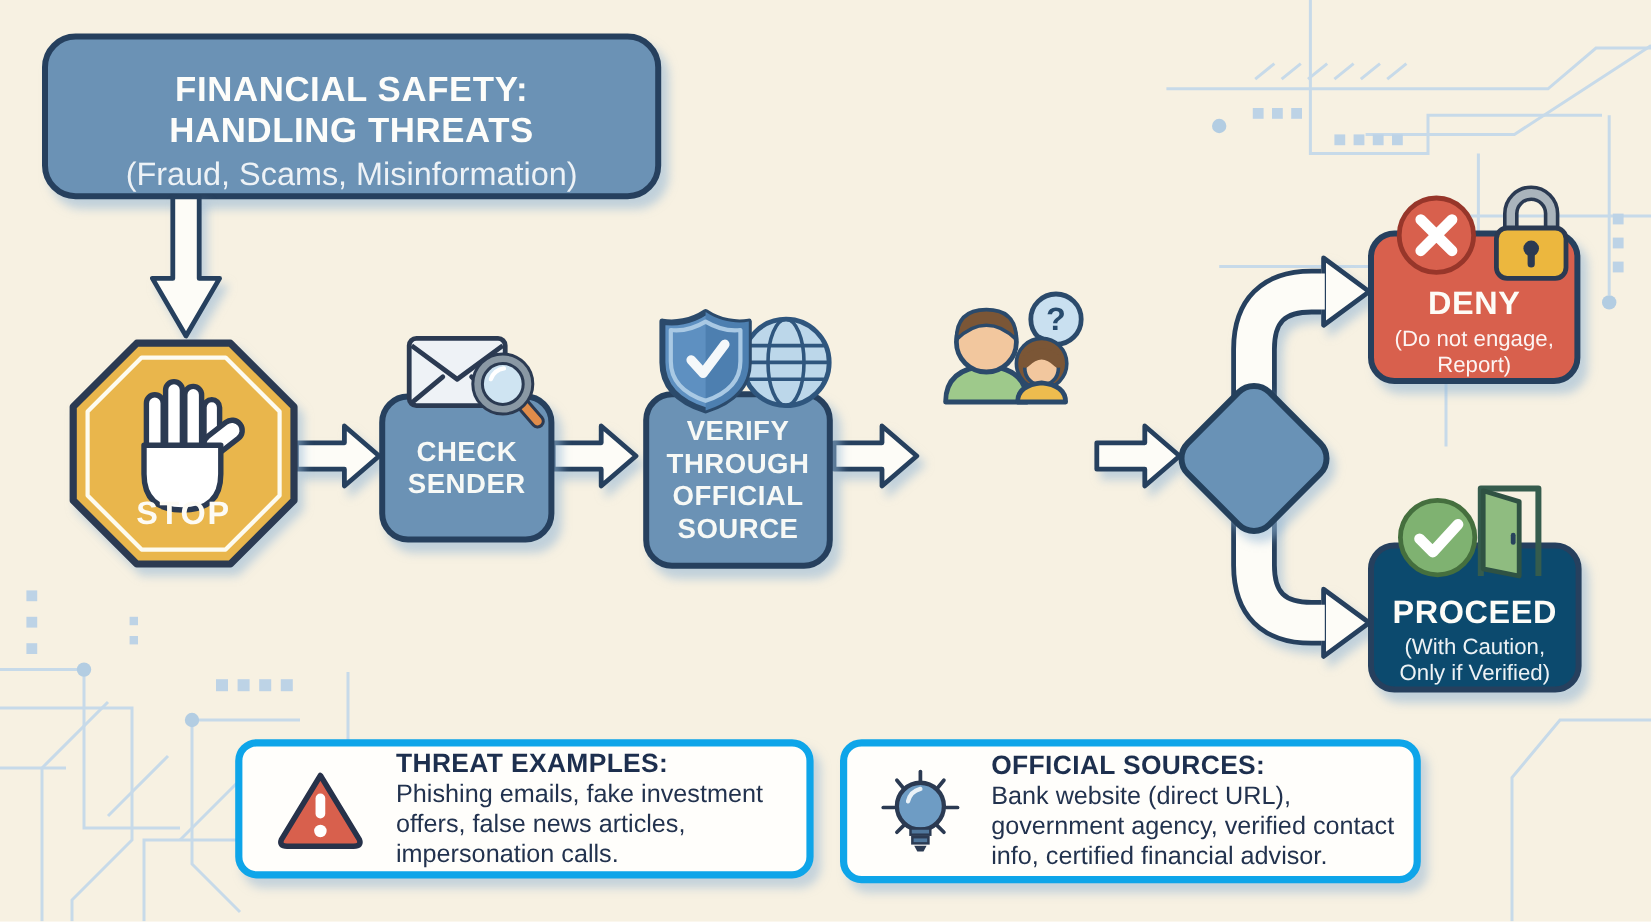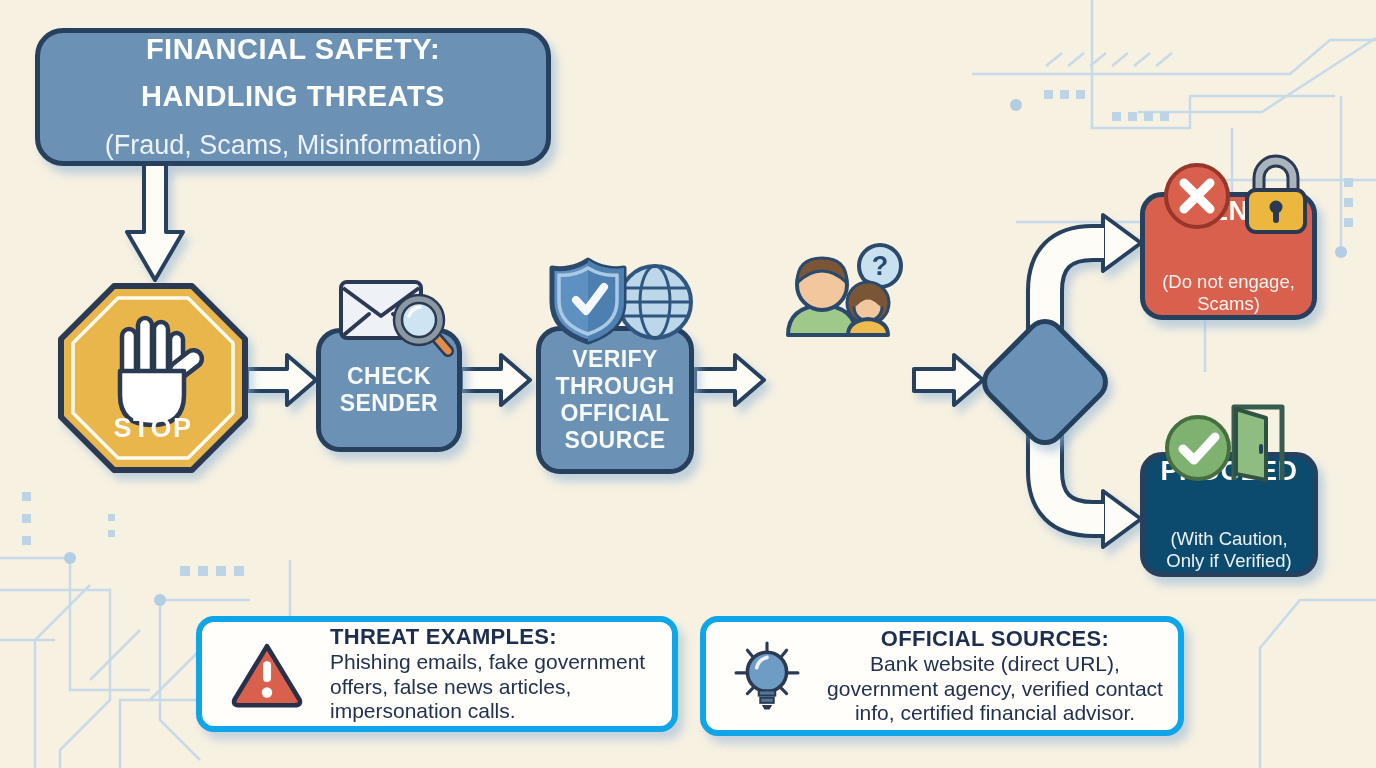--- a/index.html
+++ b/index.html
@@ -1,40 +1,40 @@
 <!DOCTYPE html>
 <html><head>
 <meta charset="utf-8">
 <style>
   html,body{margin:0;padding:0;}
   body{font-family:"Liberation Sans", sans-serif;}
   .canvas{position:relative;width:1376px;height:768px;background:#f7f1e2;overflow:hidden;}
   .abs{position:absolute;}
   svg{display:block;overflow:visible;}
   .shadow-svg{filter:drop-shadow(5px 7px 4px rgba(147,182,214,.55));}
-  .node{position:absolute;display:flex;align-items:center;justify-content:space-between;text-align:center;
+  .node{position:absolute;display:flex;align-items:center;justify-content:flex-end;text-align:center;
         border:5px solid #26405e;box-sizing:border-box;
         box-shadow:6px 8px 8px rgba(147,182,214,.55);}
   .blue-node{background:#6b92b5;border-radius:24px;}
   .node-label{color:#f7f9f6;font-weight:800;font-size:23px;line-height:1.18;letter-spacing:.4px;padding:0 8px;}
   .title-box{left:35px;top:28px;width:516px;height:138px;background:#6b92b5;border-radius:28px;
              flex-direction:column;}
   .title-main{color:#fdfdfa;font-weight:800;font-size:29px;line-height:1.17;letter-spacing:.5px;}
   .title-sub{color:rgba(255,255,255,.88);font-weight:400;font-size:27px;line-height:1.2;margin-top:2px;}
   .stop-label{left:58px;top:413px;width:190px;text-align:center;color:#fdfbf4;font-weight:800;
               font-size:27px;letter-spacing:1.5px;z-index:4;}
   .deny-node{left:1140px;top:192px;width:177px;height:128px;background:#d8604d;border-radius:22px;flex-direction:column;}
   .proceed-node{left:1140px;top:452px;width:178px;height:125px;background:#0c4a6e;border-radius:22px;flex-direction:column;}
   .big-label{color:#fdfcf7;font-weight:800;font-size:27px;line-height:1.05;letter-spacing:.5px;}
   .sub-label{color:rgba(255,255,255,.93);font-weight:400;font-size:18.5px;line-height:1.2;margin-top:3px;padding:0 6px;}
   .note{position:absolute;background:#fffefb;border:6px solid #0ea5e9;border-radius:18px;
         box-sizing:border-box;display:flex;align-items:center;gap:26px;padding-left:28px;padding-right:14px;
         box-shadow:6px 8px 8px rgba(147,182,214,.5);}
   .note-threat{left:196px;top:616px;width:482px;height:116px;}
-  .note-source{left:700px;top:616px;width:484px;height:120px;text-align:center;}
+  .note-source{left:700px;top:616px;width:484px;height:120px;}
   .note-text{color:#22324e;font-size:21px;line-height:1.18;}
   .note-heading{font-weight:800;font-size:22px;color:#1d2f4e;letter-spacing:.3px;}
   .z1{z-index:1}.z2{z-index:2}.z3{z-index:3}
 </style>
 </head>
 <body>
 
 <div class="canvas">
 
   <svg class="abs z1" width="1376" height="768" viewBox="0 0 1376 768">
@@ -193,21 +193,21 @@
   </svg>
 
   <svg class="abs z2 shadow-svg" style="left:973px;top:310px;" width="144" height="144" viewBox="0 0 144 144">
     <g transform="rotate(45 72 72)">
       <rect x="24" y="24" width="96" height="96" rx="18" fill="#6992b6" stroke="#24405c" stroke-width="5"></rect>
     </g>
   </svg>
 
   <div class="node deny-node z2">
     <div class="big-label">DENY</div>
-    <div class="sub-label">(Do not engage, Scams)</div>
+    <div class="sub-label">(Do not engage, Report)</div>
   </div>
   <svg class="abs z3" style="left:1162px;top:161px;" width="70" height="70" viewBox="0 0 70 70">
     <circle cx="35" cy="35" r="31" fill="#d8604d" stroke="#97362a" stroke-width="4"></circle>
     <path d="M 22 22 L 48 48 M 48 22 L 22 48" stroke="#ffffff" stroke-width="9" stroke-linecap="round"></path>
   </svg>
   <svg class="abs z3" style="left:1244px;top:152px;" width="64" height="84" viewBox="0 0 64 84">
     <path d="M 15 40 V 26 a 17 17 0 0 1 34 0 V 40" fill="none" stroke="#2b3a52" stroke-width="13"></path>
     <path d="M 15 40 V 26 a 17 17 0 0 1 34 0 V 40" fill="none" stroke="#aab4bc" stroke-width="7"></path>
     <rect x="3" y="38" width="58" height="42" rx="9" fill="#ecb73e" stroke="#2b3a52" stroke-width="4"></rect>
     <circle cx="32" cy="55" r="6.5" fill="#2b3a52"></circle>
@@ -229,21 +229,21 @@
   </svg>
 
   <div class="note note-threat z2">
     <svg width="74" height="68" viewBox="0 0 64 58">
       <path d="M 32 5 L 60 51 Q 62 56 56 56 H 8 Q 2 56 4 51 Z" fill="#d8604d" stroke="#27324a" stroke-width="4" stroke-linejoin="round"></path>
       <rect x="28.5" y="18" width="7" height="18" rx="3.5" fill="#ffffff"></rect>
       <circle cx="32" cy="45" r="4.5" fill="#ffffff"></circle>
     </svg>
     <div class="note-text" style="width:352px;">
       <span class="note-heading">THREAT EXAMPLES:</span><br>
-      <span>Phishing emails, fake government offers, false news articles, impersonation calls.</span>
+      <span>Phishing emails, fake investment offers, false news articles, impersonation calls.</span>
     </div>
   </div>
 
   <div class="note note-source z2">
     <svg width="66" height="72" viewBox="0 0 64 68">
       <g stroke="#2b3a52" stroke-width="3" stroke-linecap="round">
         <line x1="32" y1="2" x2="32" y2="9"></line>
         <line x1="13" y1="9" x2="18" y2="15"></line>
         <line x1="51" y1="9" x2="46" y2="15"></line>
         <line x1="2" y1="31" x2="11" y2="31"></line>

